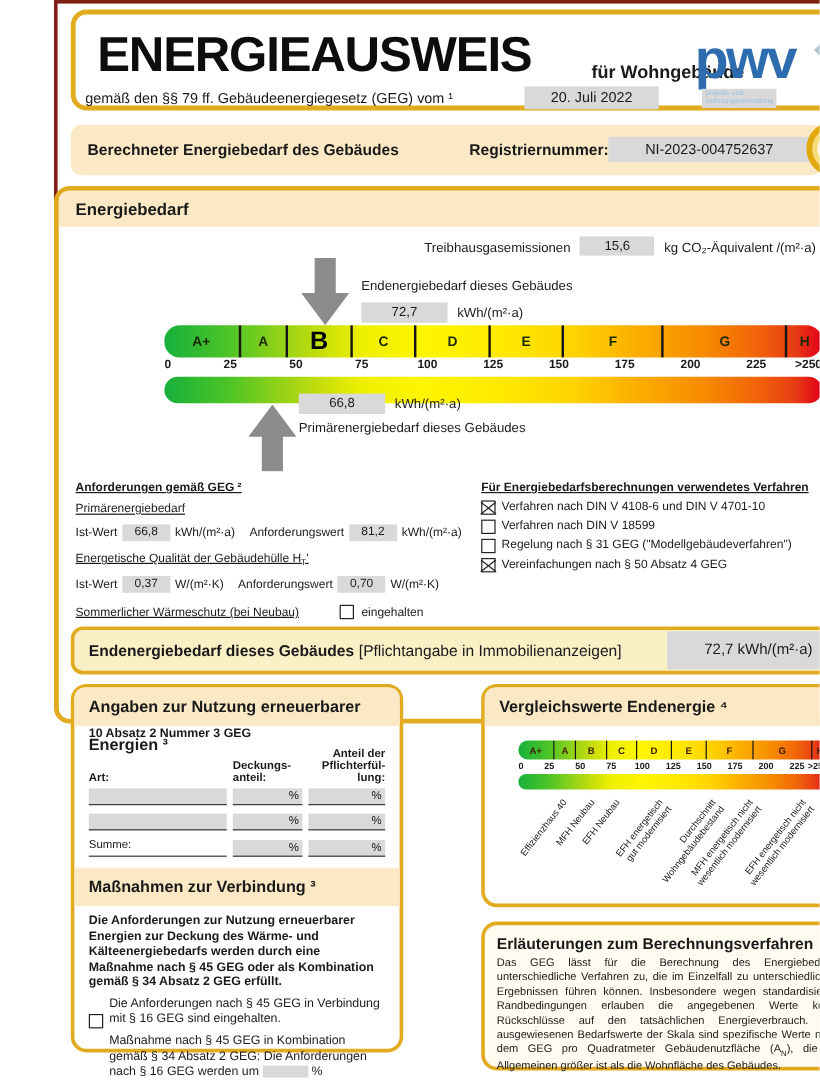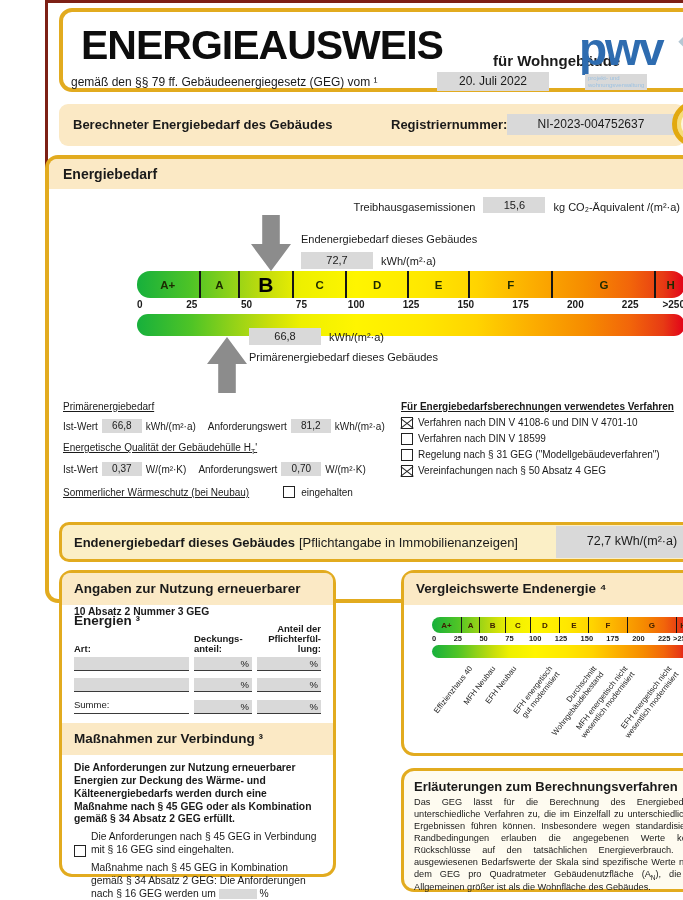--- a/index.html
+++ b/index.html
@@ -222,20 +222,21 @@
       </div>
 
     <div id="arr-pri" class="arrow arrow-up"></div>
     <div id="pri-valrow">
       <span class="graybox">66,8</span>
       <span>kWh/(m²·a)</span>
     </div>
     <div id="pri-label">Primärenergiebedarf dieses Gebäudes</div>
 
     <div id="anfcol">
+      <div class="hline u b">Anforderungen gemäß GEG ²</div>
       <div class="hline u">Primärenergiebedarf</div>
       <div class="valrow">
         <span>Ist-Wert</span>
         <span class="graybox">66,8</span>
         <span>kWh/(m²·a)</span>
         <span class="aw">Anforderungswert</span>
         <span class="graybox">81,2</span>
         <span>kWh/(m²·a)</span>
       </div>
       <div class="hline u"><span>Energetische Qualität der Gebäudehülle H</span><sub style="font-size:7px;">T</sub><span>'</span></div>

